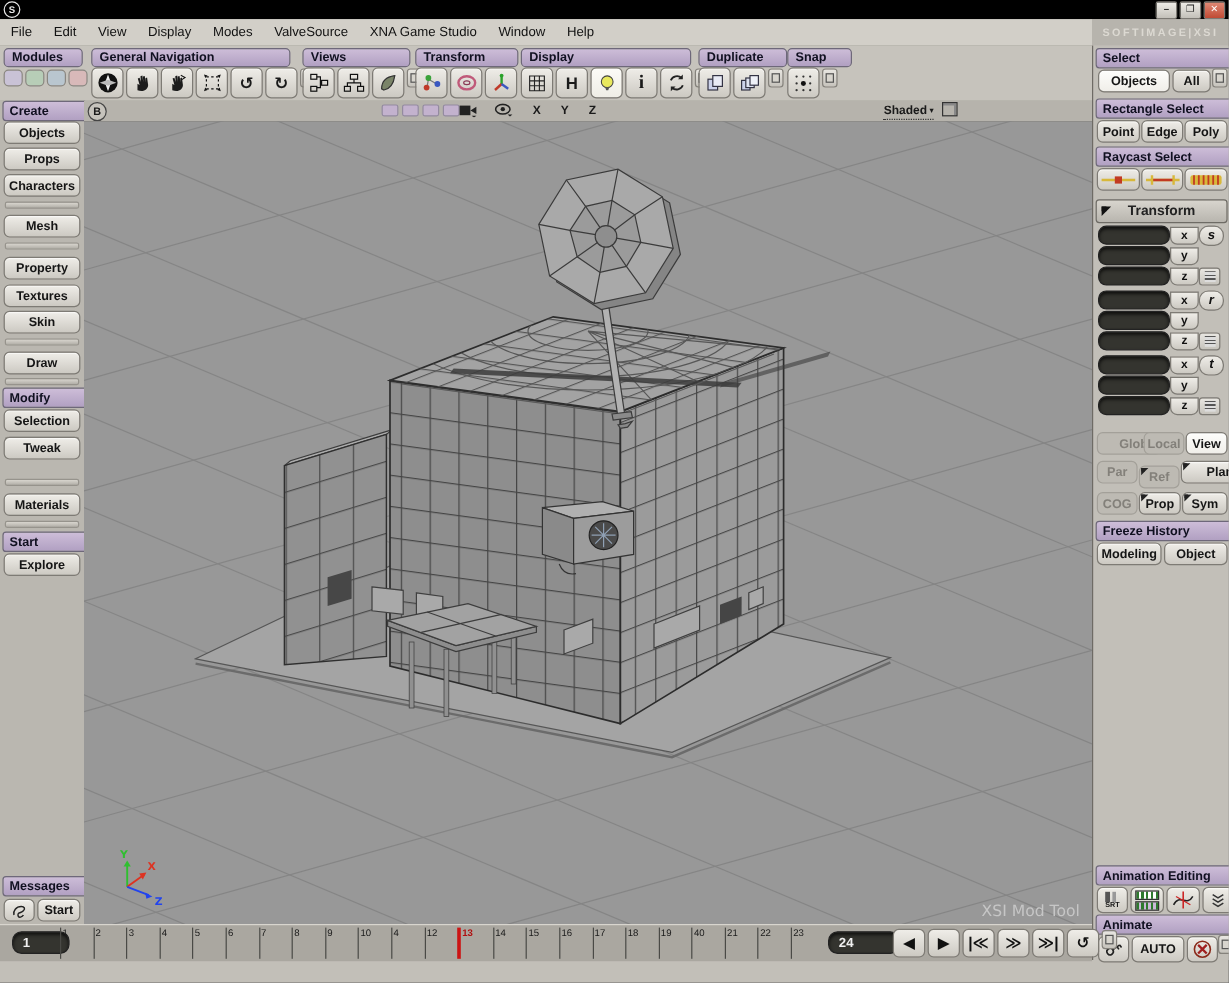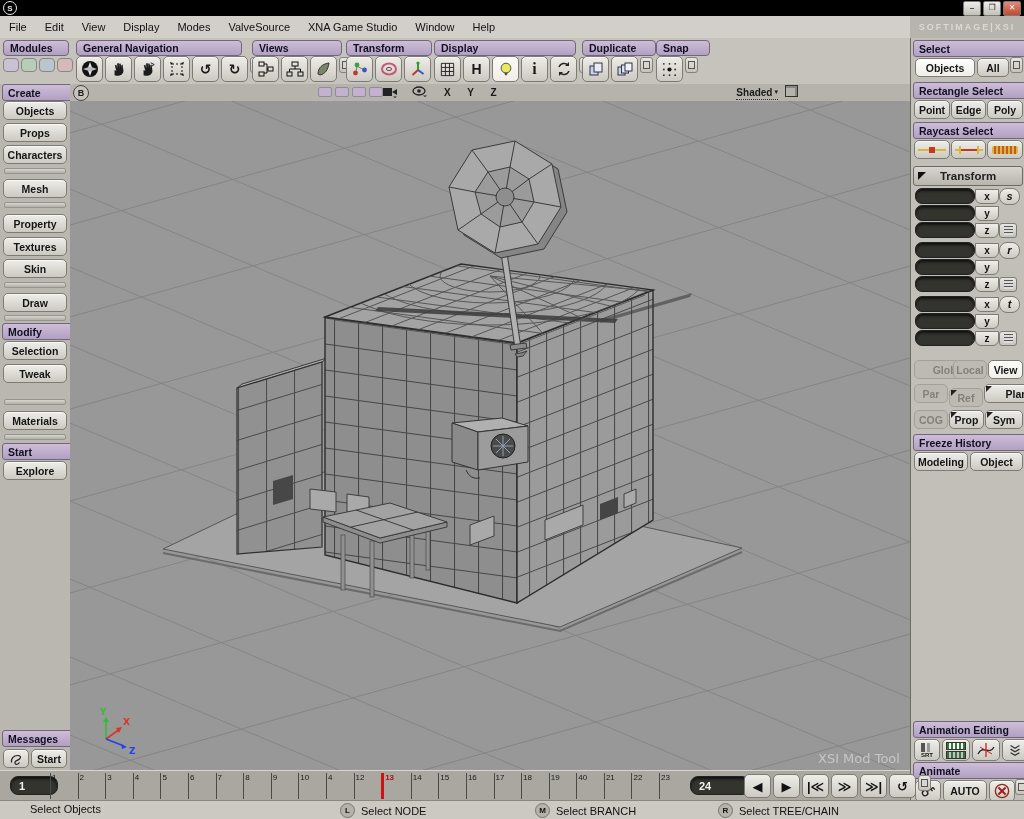--- a/index.html
+++ b/index.html
@@ -697,29 +697,14 @@
       <span class="pbtn">|≪</span>
       <span class="pbtn">≫</span>
       <span class="pbtn">≫|</span>
       <span class="pbtn">↺</span>
       <span class="tmini">
           <i></i>
         </span>
     </div>
   </div>
 
-  <div id="statusbar">
-    <span class="sitem" style="left:30px;">Select Objects</span>
-    <span class="sitem" style="left:340px;">
-      <span class="mbadge">L</span>
-      <span>Select NODE</span>
-    </span>
-    <span class="sitem" style="left:535px;">
-      <span class="mbadge">M</span>
-      <span>Select BRANCH</span>
-    </span>
-    <span class="sitem" style="left:718px;">
-      <span class="mbadge">R</span>
-      <span>Select TREE/CHAIN</span>
-    </span>
-  </div>
 
 </div>
 
 </body></html>

